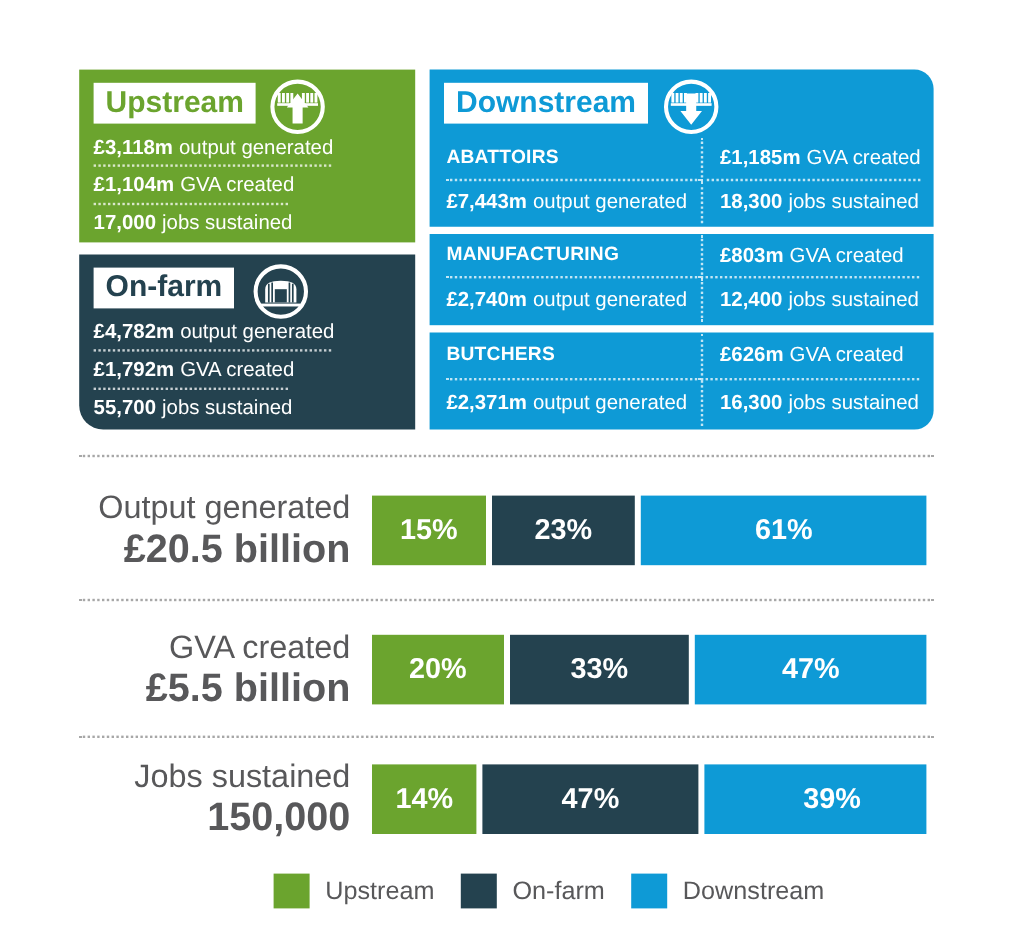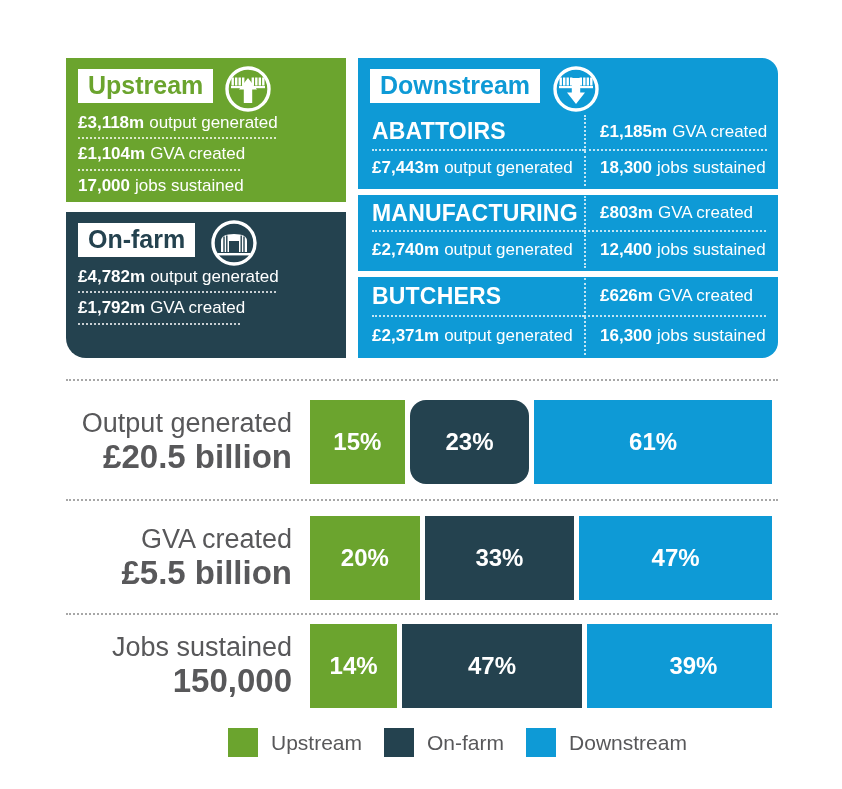--- a/index.html
+++ b/index.html
@@ -31,37 +31,37 @@
   .ds-block2{height:76px;margin-bottom:6px;}
   .ds-block3{height:81px;border-bottom-right-radius:16px;}
   .ds-header{position:relative;height:56px;padding:11px 0 0 12px;box-sizing:border-box;}
   .ds-header .title-box{color:#0E9AD6;}
   .ds-header .circle-icon{left:194px;top:7px;}
   .ds-grid{flex:1;display:grid;grid-template-columns:212px 1fr;grid-template-rows:1fr 1fr;padding:1px 14px 3px;box-sizing:border-box;height:100%;}
   .ds-block1 .ds-grid{height:auto;}
   .ds-cell{display:flex;align-items:center;font-size:17px;white-space:nowrap;}
   .ds-cell.r1{border-bottom:2px dotted rgba(255,255,255,.75);}
   .ds-cell.rc{border-left:2px dotted rgba(255,255,255,.75);padding-left:14px;}
-  .ds-name{font-size:23px;font-weight:700;letter-spacing:.2px;text-align:center;}
+  .ds-name{font-size:16px;font-weight:700;letter-spacing:.2px;text-align:center;}
 
   
   .divider{position:absolute;left:66px;width:712px;border-top:2px dotted #A7A7A7;height:0;}
   .divider-1{top:367px;}
   .divider-2{top:487px;}
   .divider-3{top:601px;}
 
   
   .chart-row{position:absolute;left:66px;width:706px;height:66px;display:flex;align-items:center;}
   .chart-row-1{top:397px;}
   .chart-row-2{top:513px;}
   .chart-row-3{top:621px;}
   .row-label{width:226px;text-align:right;color:#58585A;line-height:1.12;}
   .row-cat{font-size:27px;}
   .row-total{font-size:33px;font-weight:700;}
-  .bar{flex:1;height:84px;display:flex;margin-left:18px;}
+  .bar{flex:1;height:58px;display:flex;margin-left:18px;}
   .seg{display:flex;align-items:center;justify-content:center;color:#fff;font-weight:700;font-size:24px;}
   .seg + .seg{margin-left:5px;}
 
   
   .legend{position:absolute;left:228px;top:716px;display:flex;align-items:center;}
   .legend-item{display:flex;align-items:center;margin-right:22px;}
   .swatch{width:30px;height:29px;}
   .legend-label{font-size:21px;color:#58585A;margin-left:13px;}
 </style>
 </head>
@@ -115,20 +115,21 @@
           </g>
           <rect x="19" y="22" width="10" height="11" fill="#24424F"></rect>
           <rect x="7.5" y="34" width="33" height="2.4" fill="#fff"></rect>
         </svg>
       </span>
       <div class="stat-rows">
         <div class="stat-row"><span class="v">£4,782m</span><span>output generated</span></div>
         <div class="sep sep-w1"></div>
         <div class="stat-row"><span class="v">£1,792m</span><span>GVA created</span></div>
         <div class="sep sep-w2"></div>
+        <div class="stat-row"><span class="v">55,700</span><span>jobs sustained</span></div>
       </div>
     </div>
   </div>
 
   <div class="card card-downstream">
 
     <div class="ds-block ds-block1">
       <div class="ds-header">
         <span class="title-box">Downstream</span>
         <span class="circle-icon">
@@ -209,21 +210,21 @@
   <div class="divider divider-2"></div>
   <div class="divider divider-3"></div>
 
   <div class="chart-row chart-row-1">
     <div class="row-label">
       <div class="row-cat">Output generated</div>
       <div class="row-total">£20.5 billion</div>
     </div>
     <div class="bar">
       <div class="seg" style="flex-grow: 15; background: rgb(107, 164, 46);">15%</div>
-      <div class="seg" style="flex-grow: 23; background: rgb(36, 66, 79); border-radius: 16px;">23%</div>
+      <div class="seg" style="flex-grow: 23; background: rgb(36, 66, 79);">23%</div>
       <div class="seg" style="flex-grow: 61; background: rgb(14, 154, 214);">61%</div>
     </div>
   </div>
 
   <div class="chart-row chart-row-2">
     <div class="row-label">
       <div class="row-cat">GVA created</div>
       <div class="row-total">£5.5 billion</div>
     </div>
     <div class="bar">

